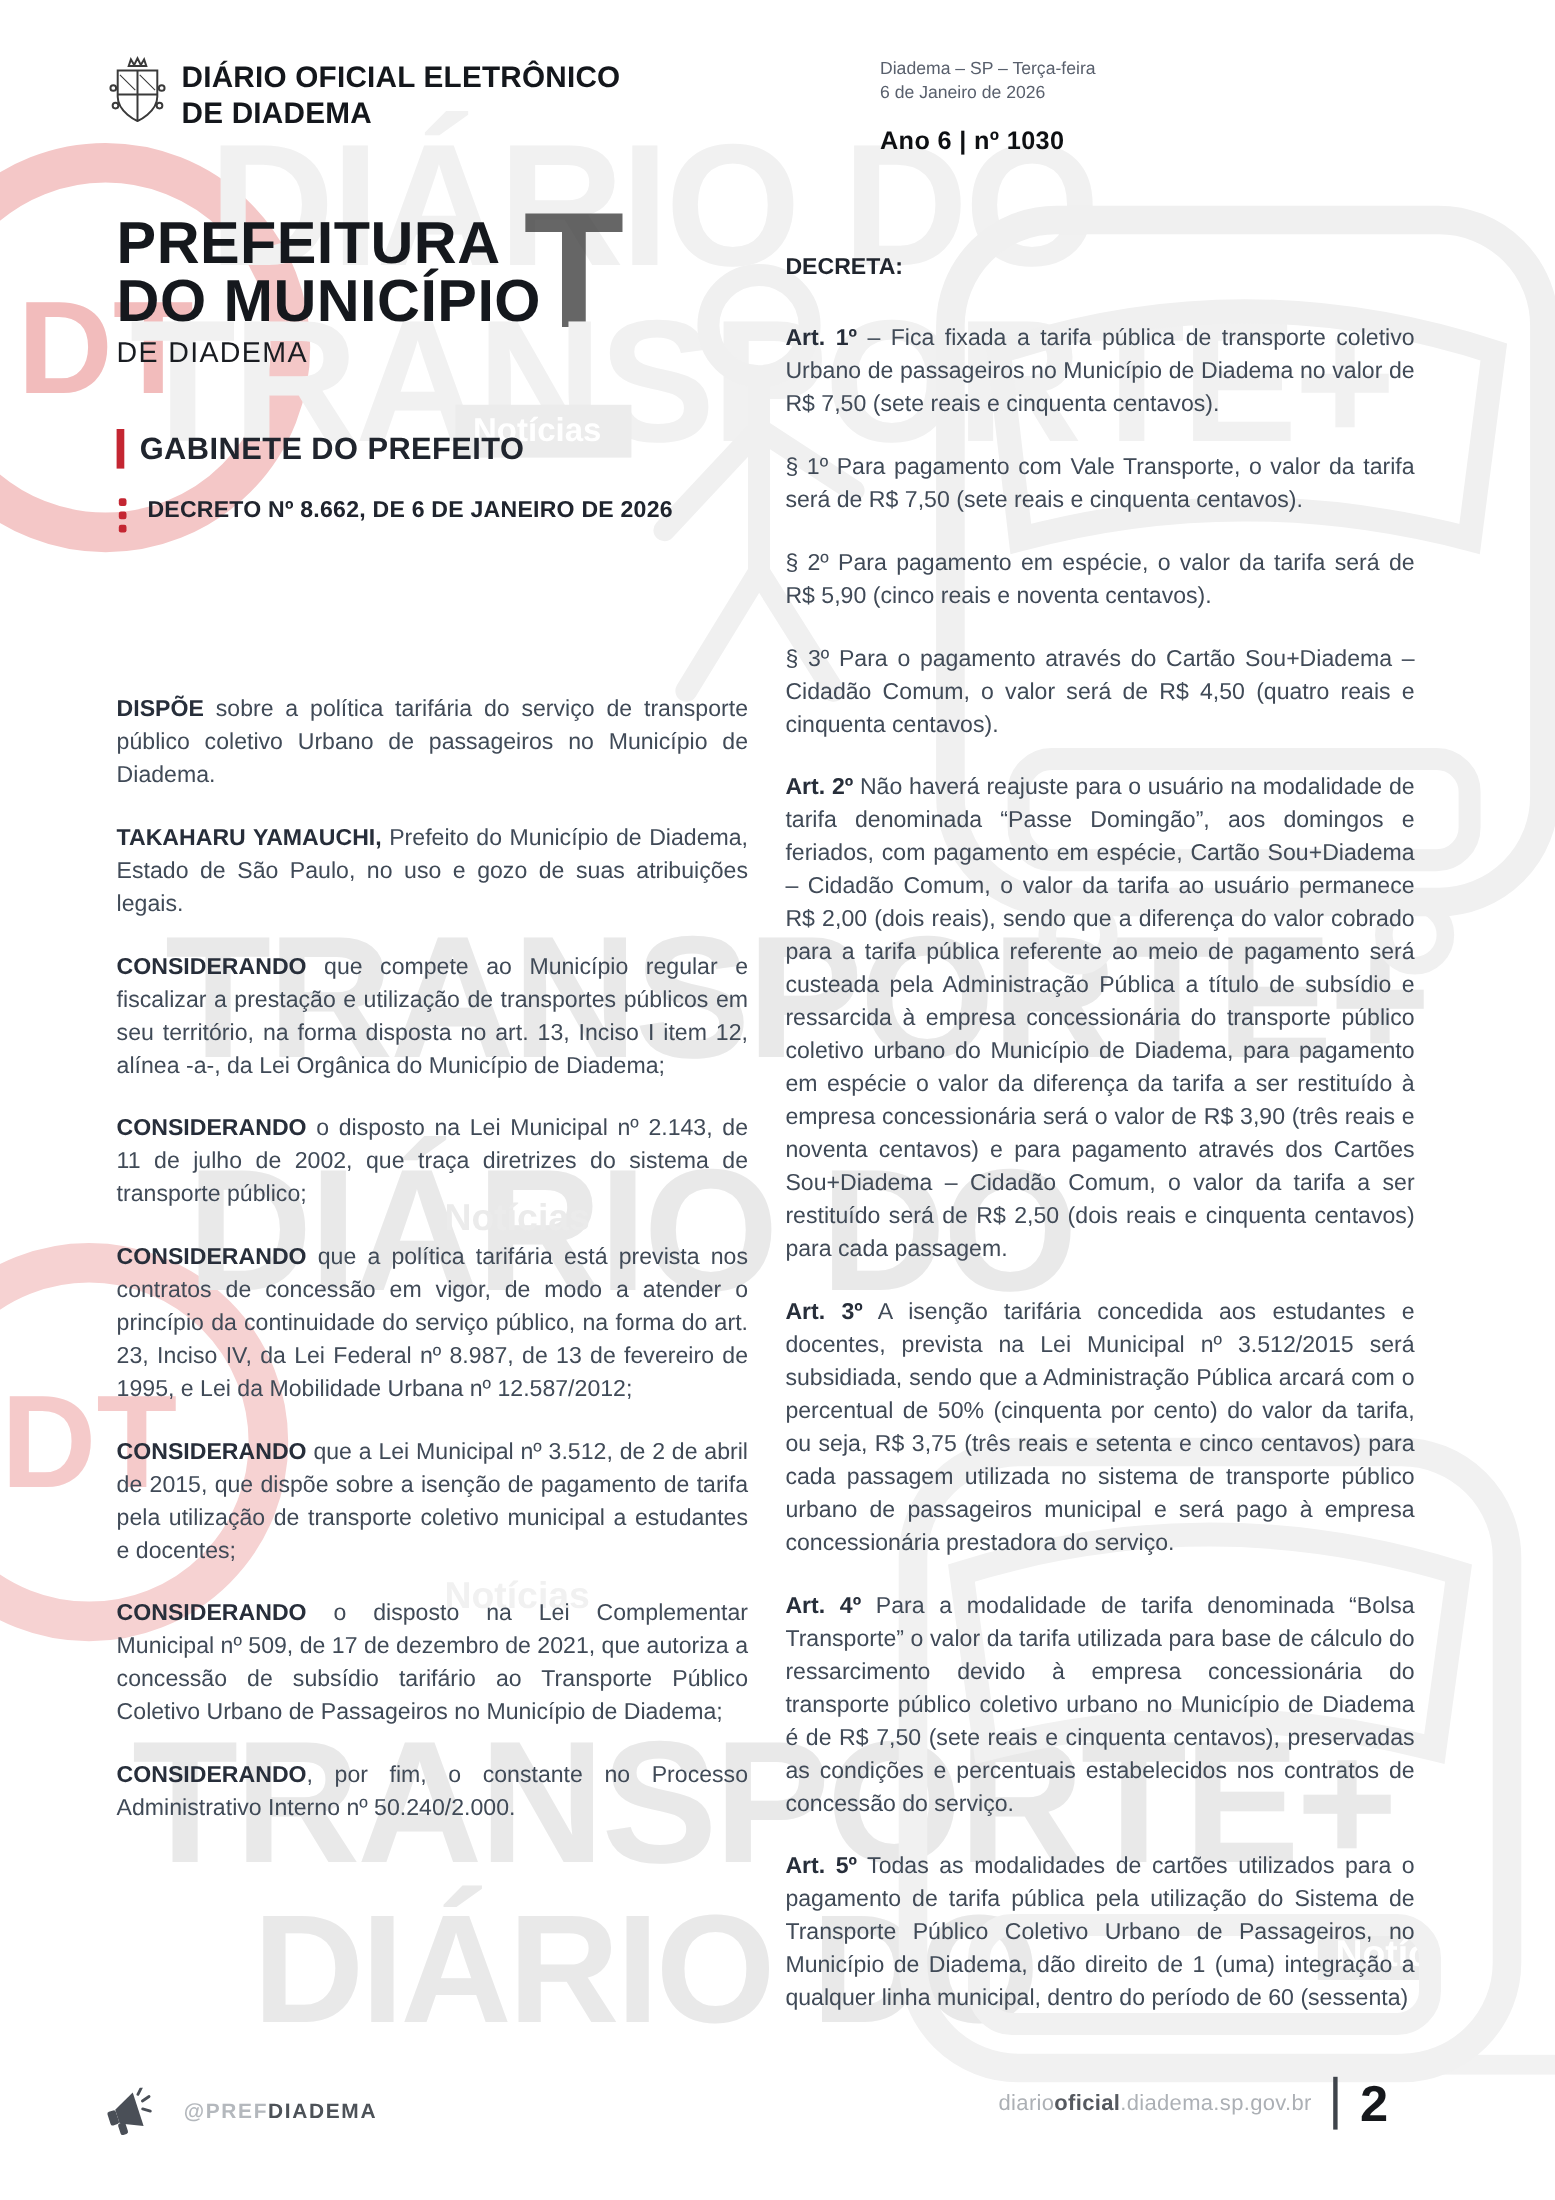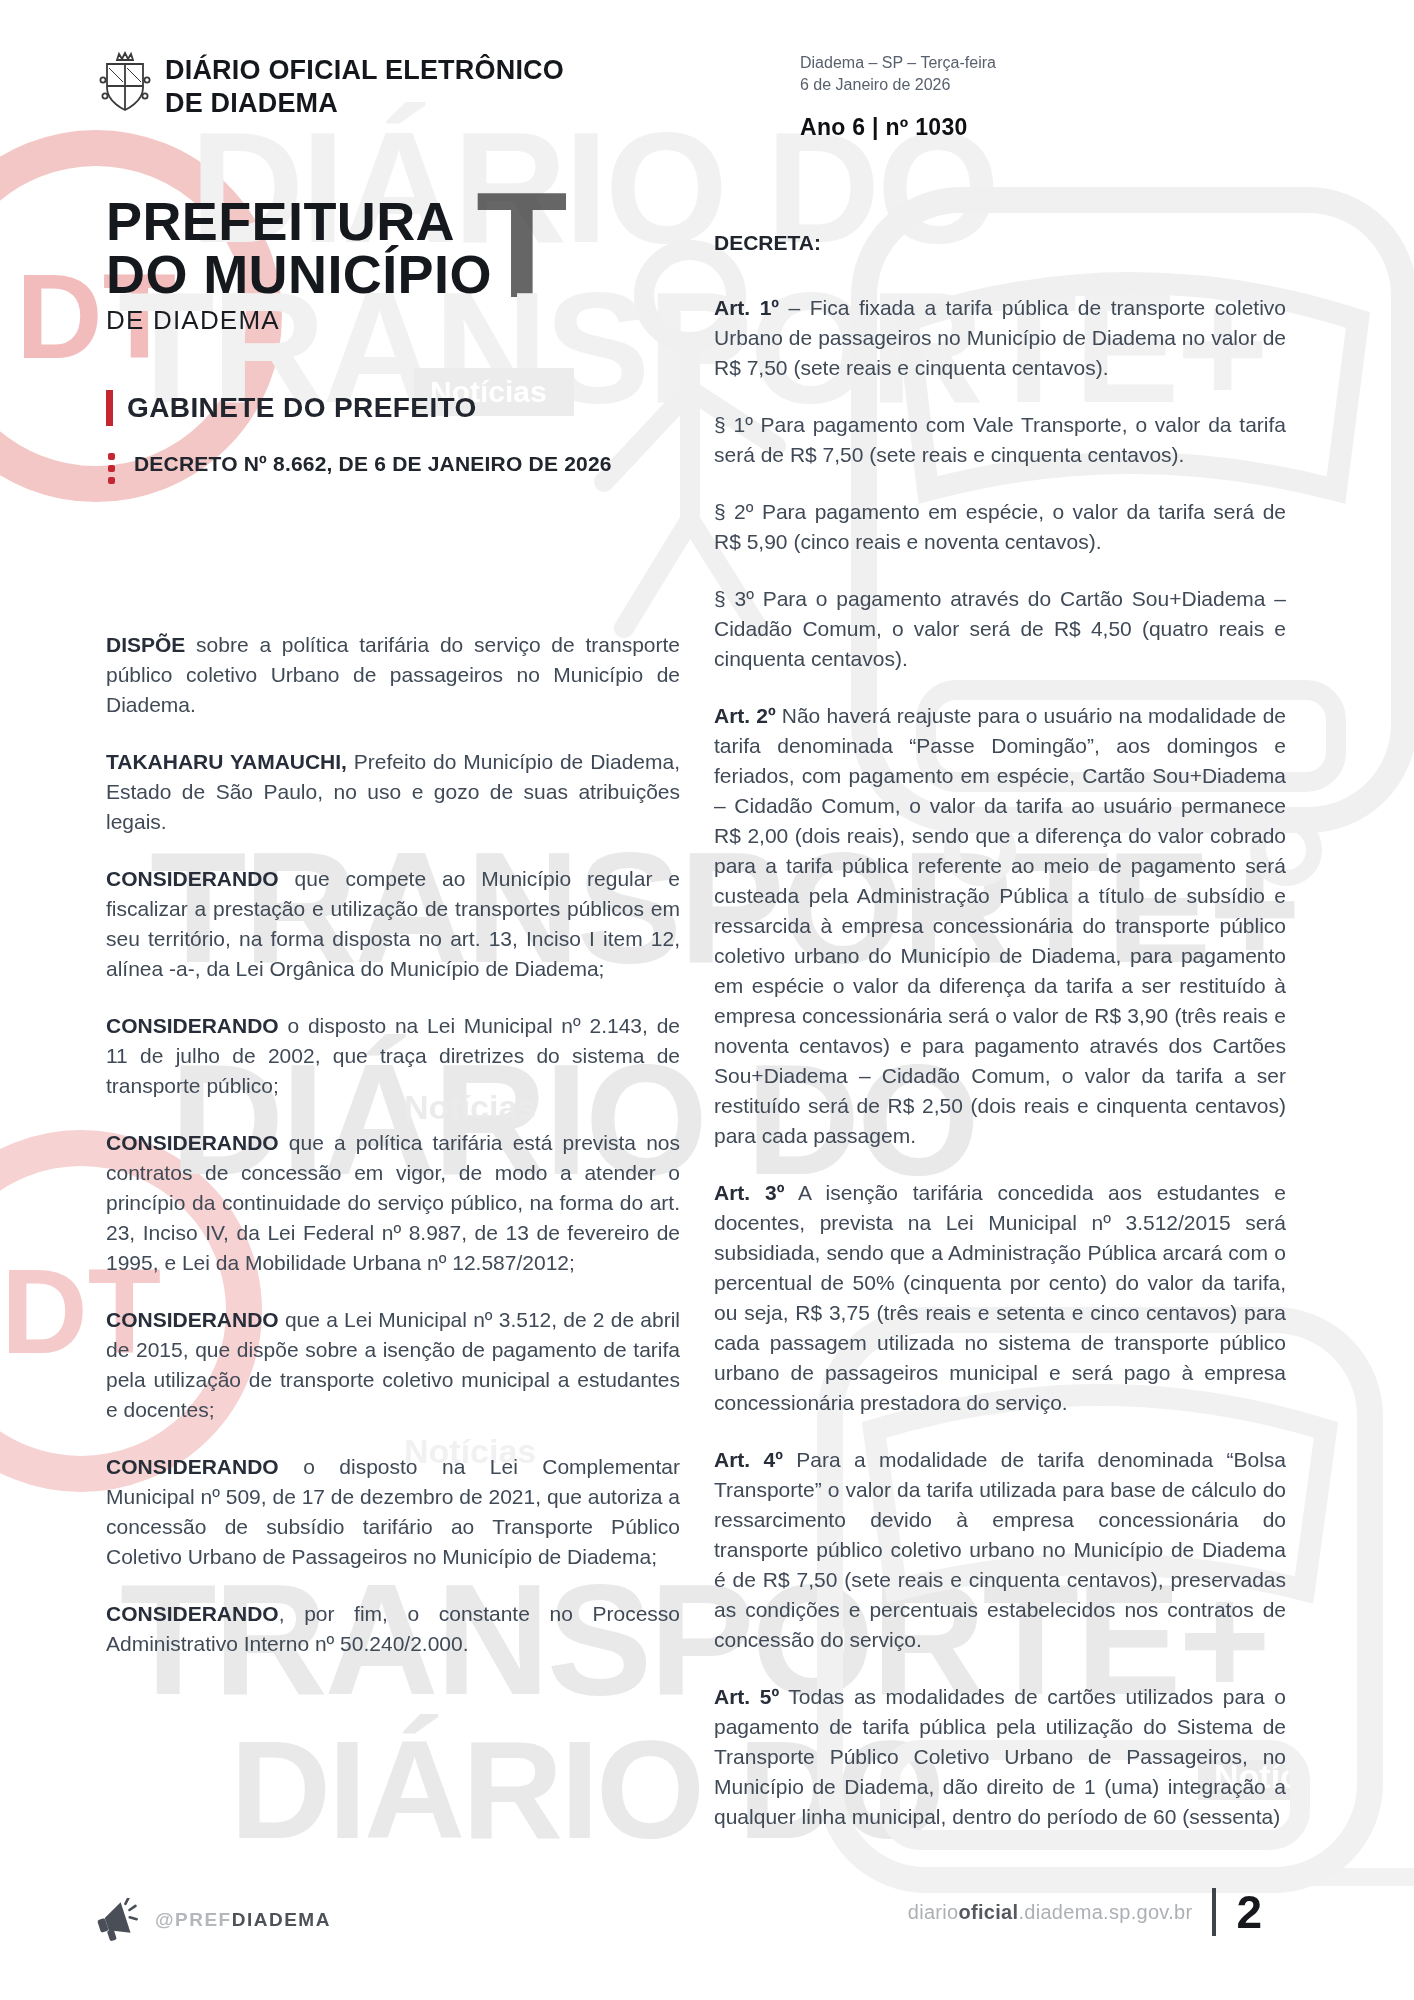--- a/index.html
+++ b/index.html
@@ -55,21 +55,21 @@
   }
   .red-dots{position:absolute;left:2px;top:1px;display:flex;flex-direction:column;gap:5px;}
   .red-dots i{width:7px;height:7px;background:#c42632;border-radius:2px;}
   .para{
     margin:0 0 27px 0;font-size:21px;line-height:30px;text-align:justify;color:#404a57;
   }
   .para b{color:#272e3a;}
   .col-left .para.first{margin-top:154px;}
   .decreta{margin:36px 0 38px 0;font-size:21px;font-weight:bold;color:#20252e;}
   
-  .footer-left{position:absolute;left:95px;top:1898px;display:flex;align-items:center;gap:14px;}
+  .footer-left{position:absolute;left:95px;top:1898px;display:flex;align-items:center;gap:26px;}
   .handle{font-size:19px;letter-spacing:1.5px;font-weight:bold;}
   .handle .hl{color:#b4b8bd;}
   .handle .hb{color:#4d5258;}
   .footer-right{position:absolute;right:152px;top:1888px;display:flex;align-items:center;gap:20px;}
   .site{font-size:20px;color:#acb0b5;letter-spacing:.3px;}
   .site b{color:#55595f;}
   .page-sep{width:4px;height:48px;background:#3f444b;}
   .page-num{font-size:46px;font-weight:bold;color:#16181c;line-height:48px;}
 </style>
 </head>

